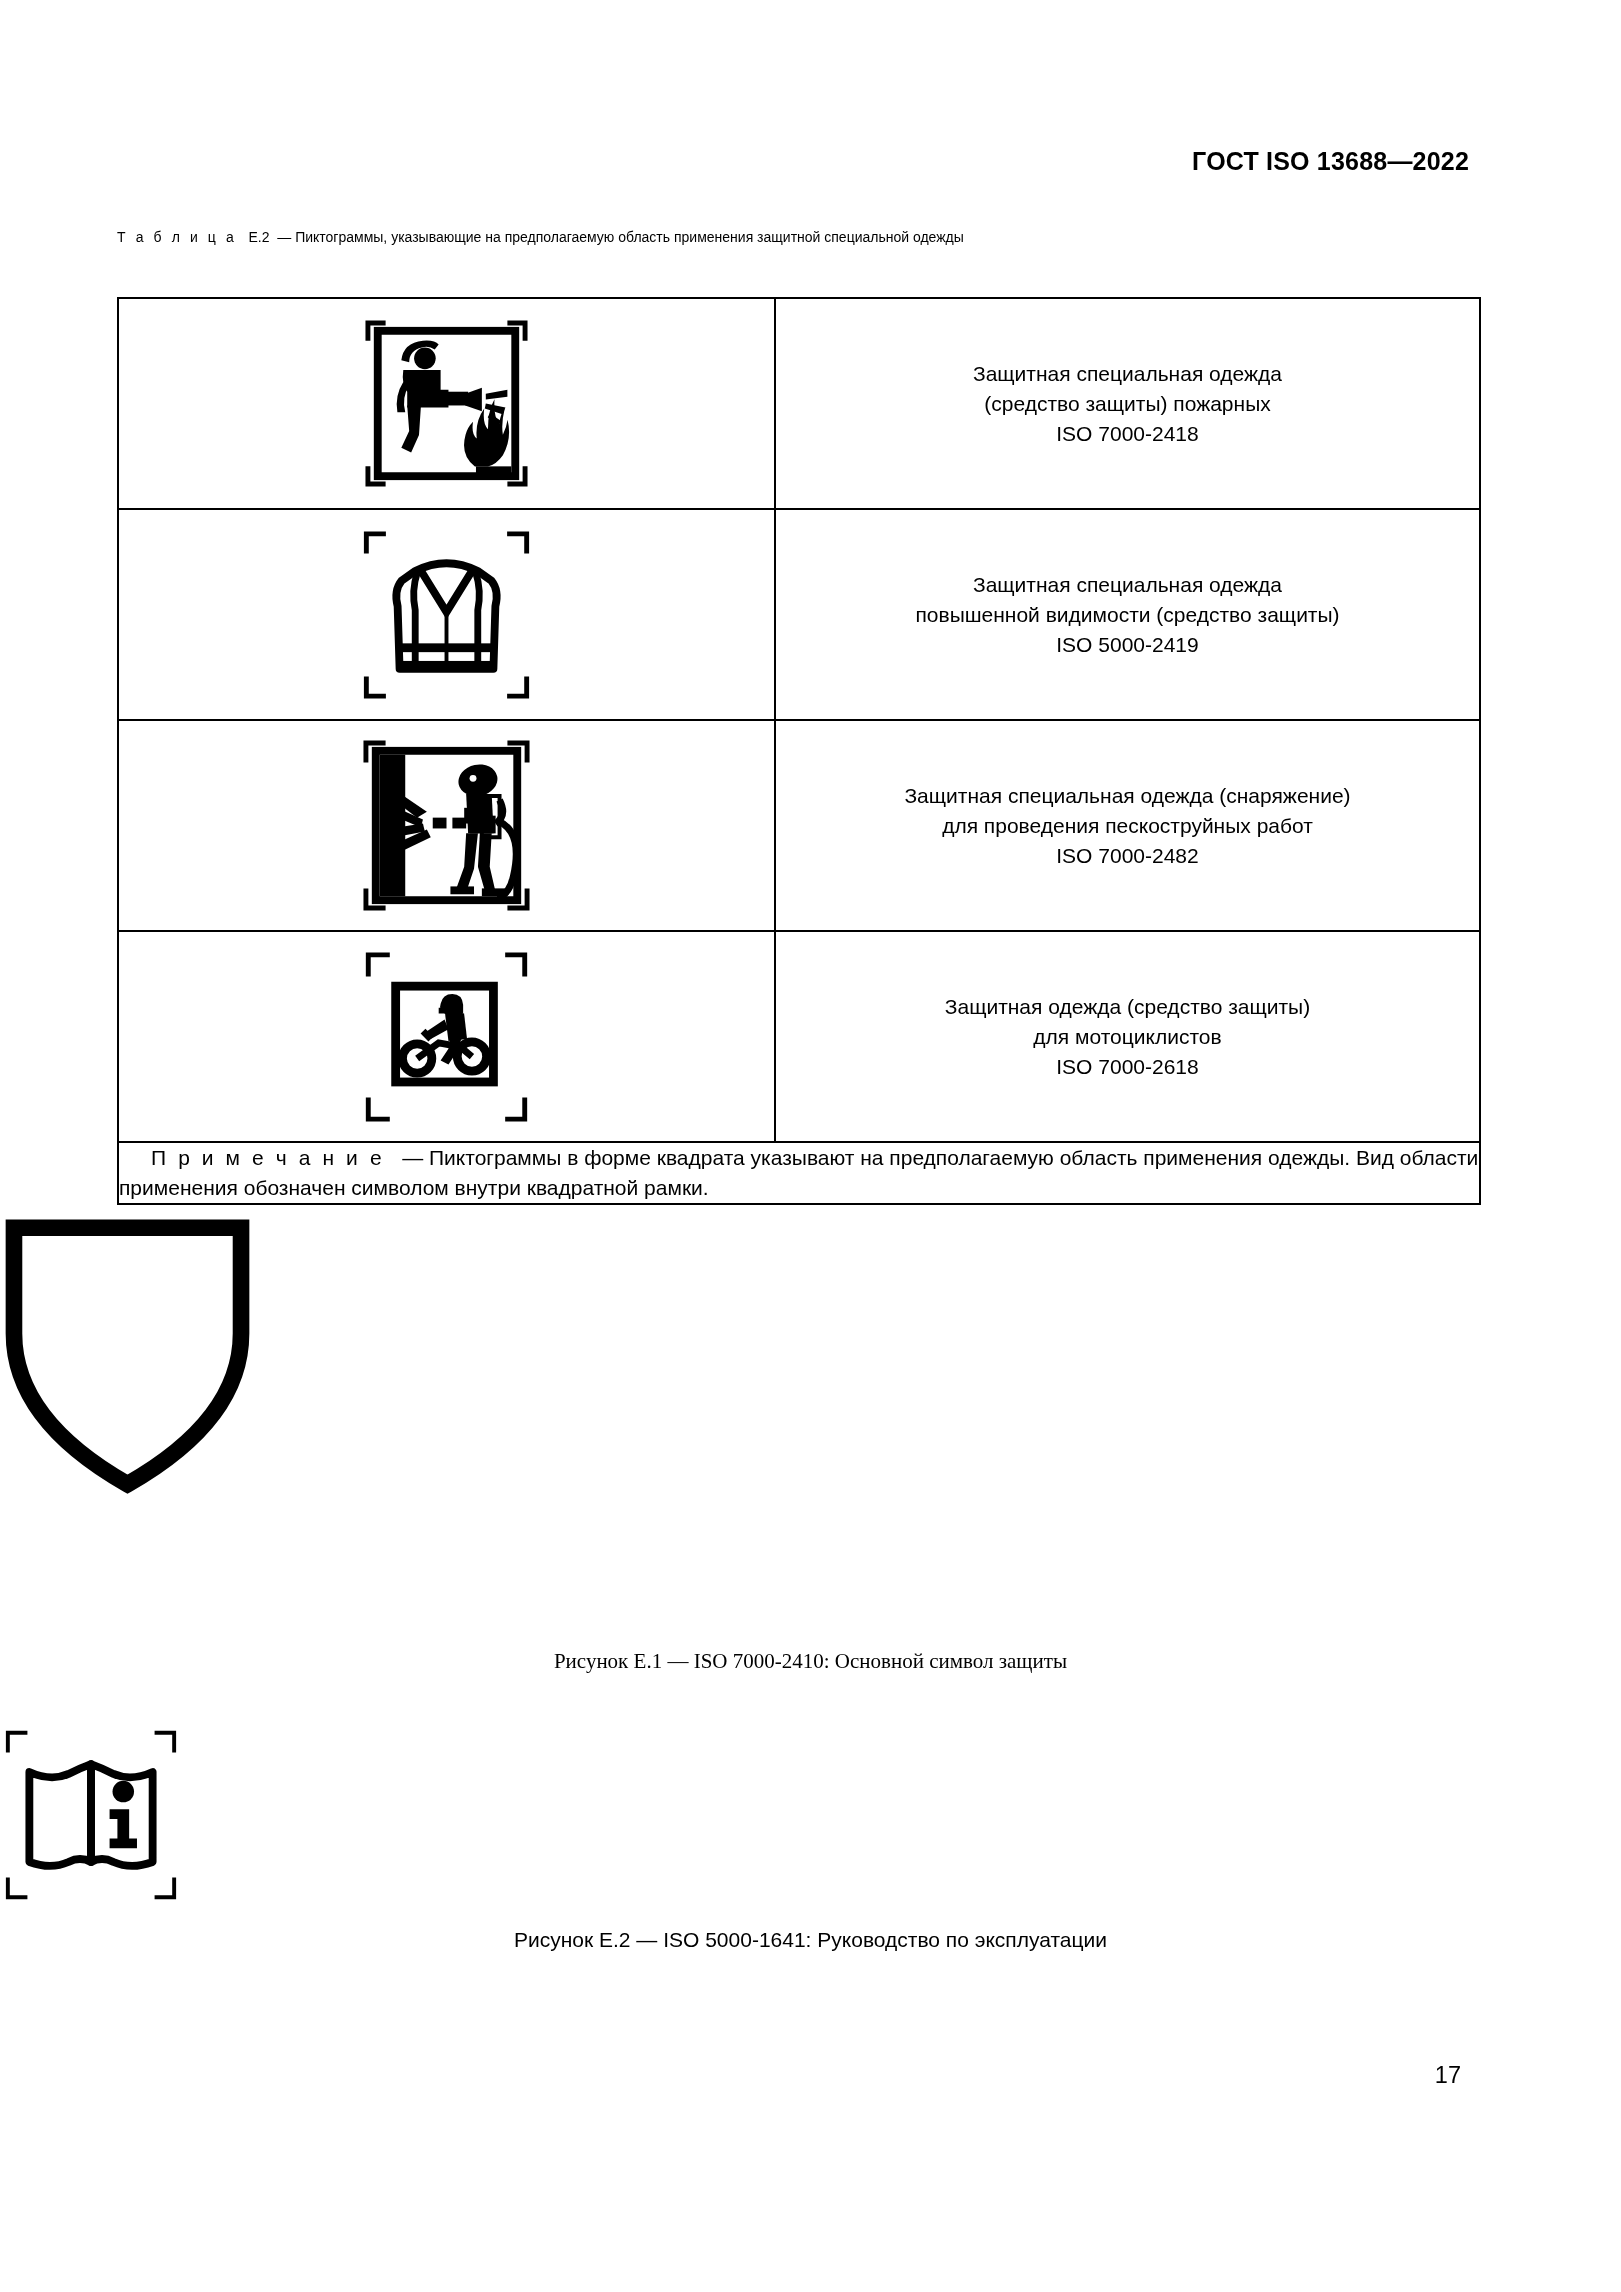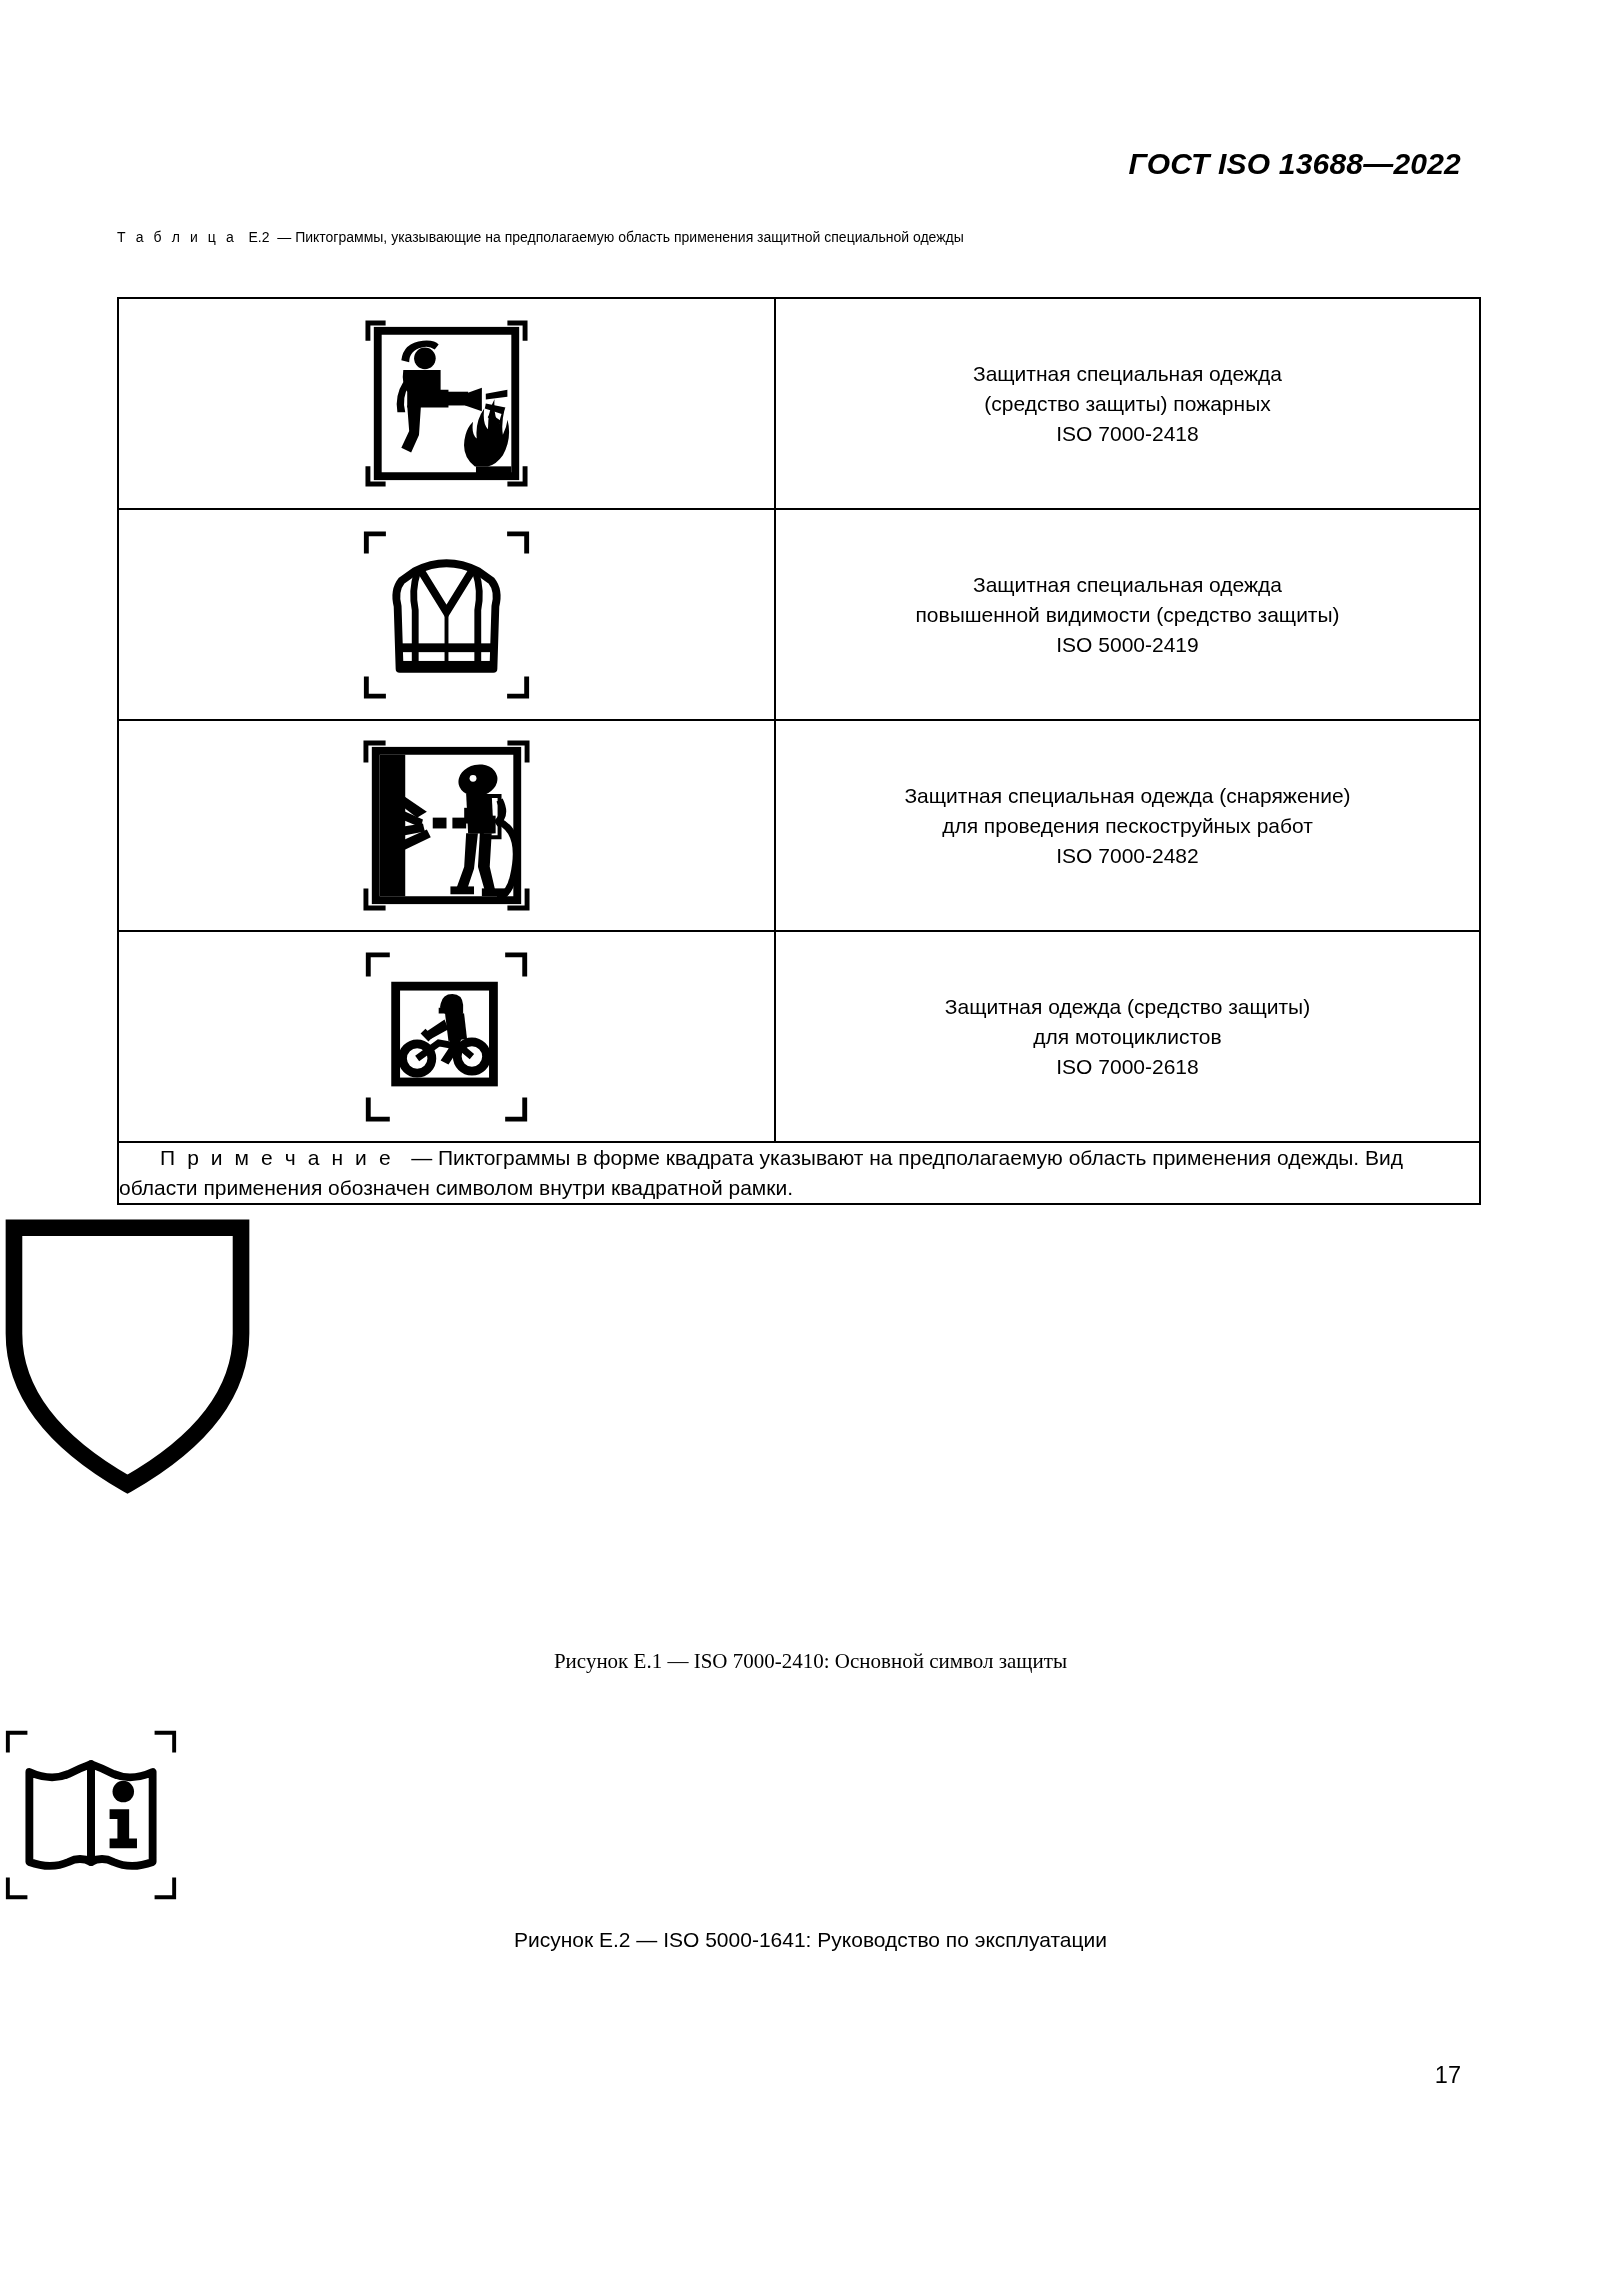--- a/index.html
+++ b/index.html
@@ -18,26 +18,25 @@
 
   .page {
     position: absolute;
     inset: 0;
   }
 
   
   .doc-header {
     position: absolute;
     top: 147px;
-    right: 160px;
-    font-size: 30px;
+    right: 152px;
+    font-size: 25px;
     font-weight: bold;
     letter-spacing: 0.2px;
     white-space: nowrap;
-    font-style: italic;
   }
 
   
   .table-caption {
     position: absolute;
     top: 223px;
     left: 117px;
     width: 1364px;
     font-size: 14px;
     line-height: 29px;
@@ -83,21 +82,21 @@
     border-radius: 26px;
   }
   .cell-note {
     font-size: 21px;
     line-height: 30px;
     padding: 9.8px 13.7px 13.7px 13.7px;
     text-align: left;
   }
   .note-label {
     letter-spacing: 3.1px;
-    padding-left: 41px;
+    padding-left: 32px;
   }
 
   
   .figure-block {
     position: absolute;
     left: 0;
     width: 1621px;
     text-align: center;
   }
   .fig1-art { top: 1218px; }

